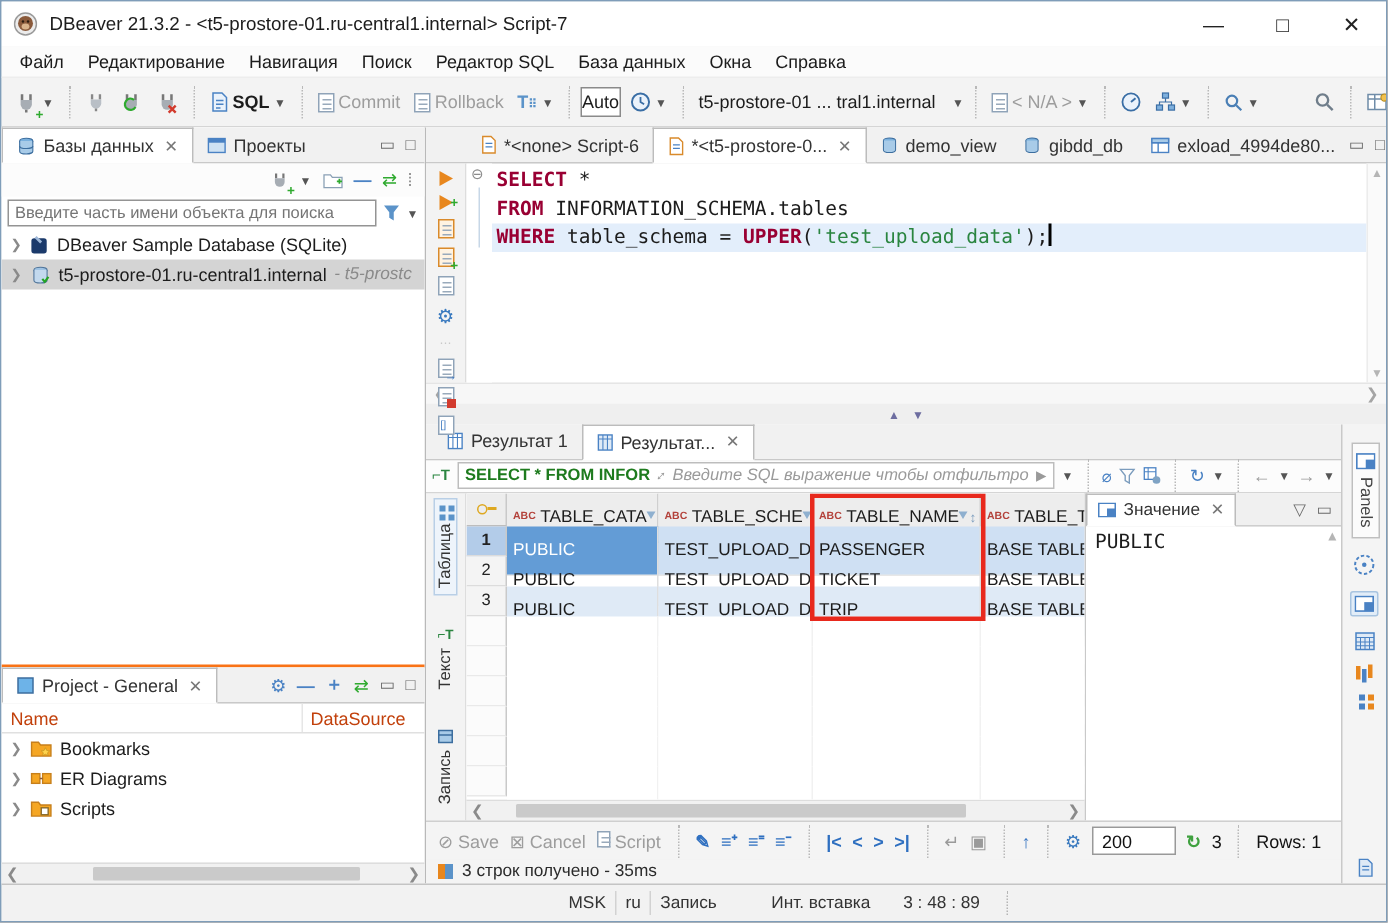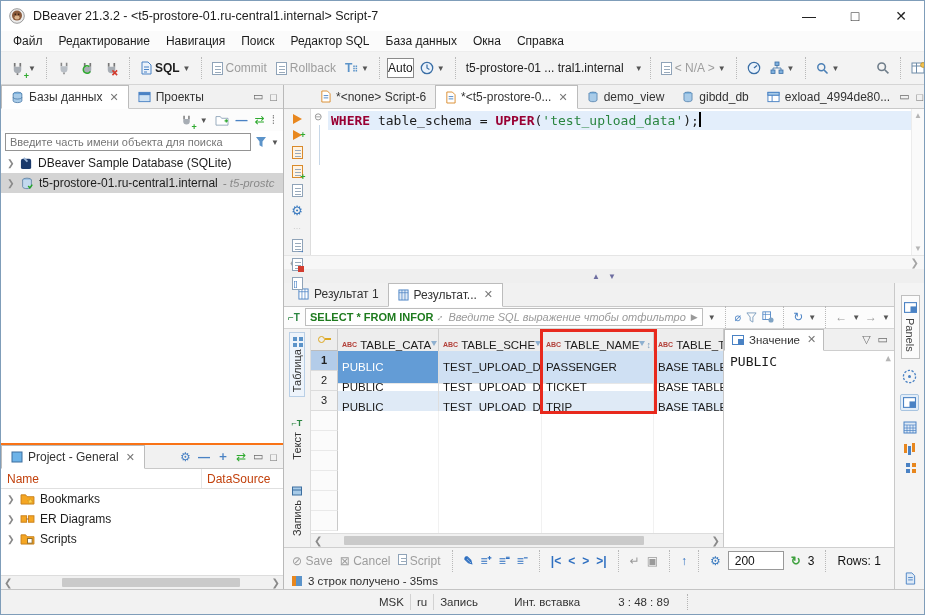--- a/index.html
+++ b/index.html
@@ -550,20 +550,22 @@
             <span class="ic pg red">
                 <span class="lines"></span>
               </span>
             <span class="ic pg brk"></span>
           </div>
           <div class="eruler">
             <span class="fold">⊖</span>
             <span class="fline"></span>
           </div>
           <div class="ecode">
+              <div class="cline"><span class="tk-kw">SELECT</span><span class="tk-pl"> *</span></div>
+              <div class="cline"><span class="tk-kw">FROM</span><span class="tk-pl"> INFORMATION_SCHEMA.tables</span></div>
               <div class="cline cur"><span class="tk-kw">WHERE</span><span class="tk-pl"> table_schema = </span><span class="tk-kw">UPPER</span><span class="tk-pl">(</span><span class="tk-str">'test_upload_data'</span><span class="tk-pl">);</span><span class="caret"></span></div>
             </div>
           <div class="evscroll">
               <span>▲</span>
               <span>▼</span>
             </div>
         </div>
         <div class="ehscroll">
             <span>❮</span>
             <span>❯</span>
@@ -855,16 +857,16 @@
   </div>
 
   <div class="statusbar">
     <span style="width:372px"></span>
     <span class="sbcell">MSK</span>
     <span class="sbsep"></span>
     <span class="sbcell">ru</span>
     <span class="sbsep"></span>
     <span class="sbcell" style="width:66px">Запись</span>
     <span class="sbcell" style="margin-left:8px;width:80px">Инт. вставка</span>
-    <span class="sbcell" style="margin-left:24px">3 : 48 : 89</span>
+    <span class="sbcell" style="margin-left:8px">3 : 48 : 89</span>
     <span class="sbdots"></span>
   </div>
 </div>
 
 </body></html>

